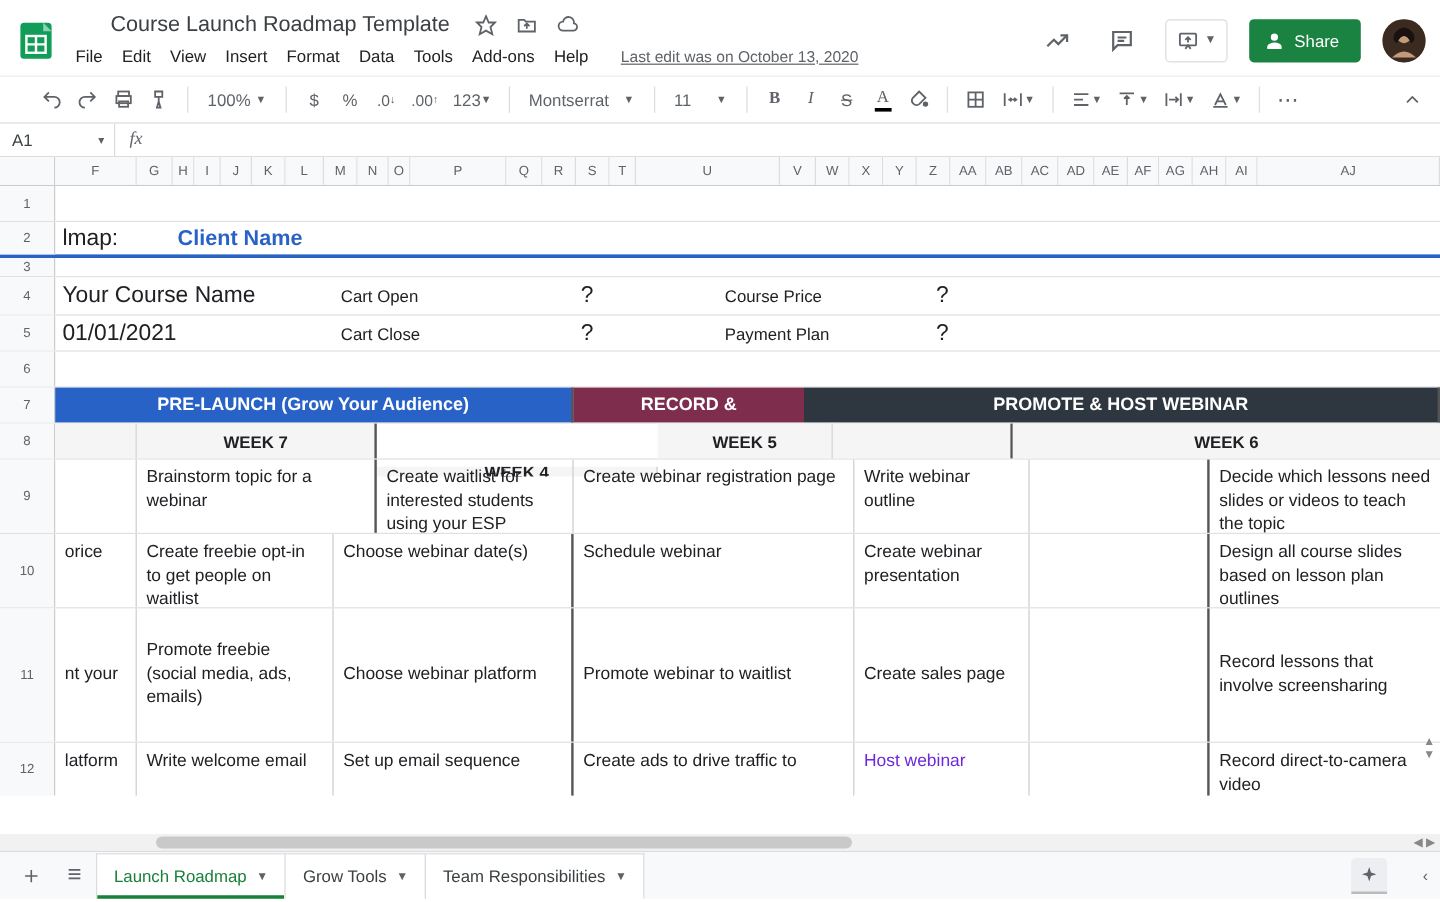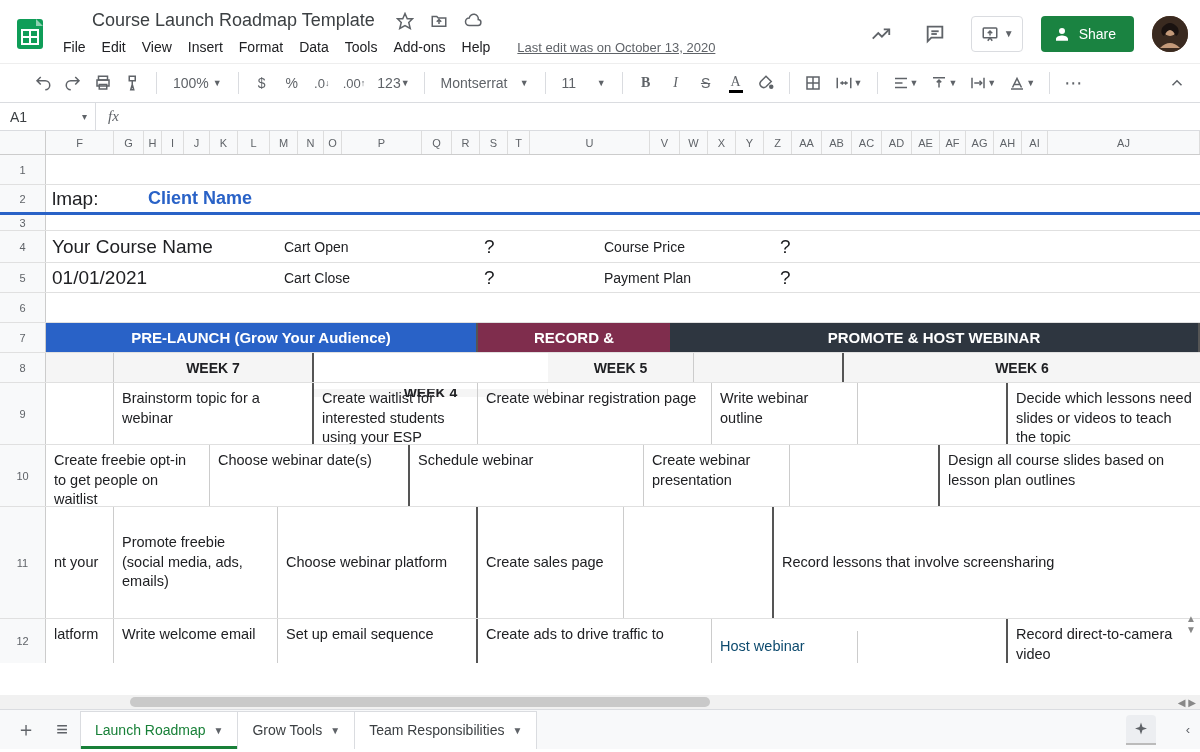--- a/index.html
+++ b/index.html
@@ -396,43 +396,45 @@
     <div class="cell content-cell" style="width:68px;"></div>
     <div class="cell content-cell border-thick-right" style="width:200px;">Brainstorm topic for a webinar</div>
     <div class="cell content-cell" style="width:164px;">Create waitlist for interested students using your ESP</div>
     <div class="cell content-cell" style="width:234px;">Create webinar registration page</div>
     <div class="cell content-cell" style="width:146px;">Write webinar outline</div>
     <div class="cell content-cell border-thick-right" style="width:150px;"></div>
     <div class="cell content-cell" style="flex:1;border-right:none;">Decide which lessons need slides or videos to teach the topic</div>
   </div>
   <div class="row r10">
     <div class="row-num">10</div>
+    <div class="cell content-cell" style="width:68px;">orice</div>
     <div class="cell content-cell" style="width:164px;">Create freebie opt-in to get people on waitlist</div>
     <div class="cell content-cell border-thick-right" style="width:200px;">Choose webinar date(s)</div>
     <div class="cell content-cell" style="width:234px;">Schedule webinar</div>
     <div class="cell content-cell" style="width:146px;">Create webinar presentation</div>
     <div class="cell content-cell border-thick-right" style="width:150px;"></div>
     <div class="cell content-cell" style="flex:1;border-right:none;">Design all course slides based on lesson plan outlines</div>
   </div>
   <div class="row r11">
     <div class="row-num">11</div>
     <div class="cell content-cell" style="width:68px;align-items:center;">nt your</div>
     <div class="cell content-cell" style="width:164px;align-items:center;">Promote freebie (social media, ads, emails)</div>
     <div class="cell content-cell border-thick-right" style="width:200px;align-items:center;">Choose webinar platform</div>
+    <div class="cell content-cell" style="width:234px;align-items:center;">Promote webinar to waitlist</div>
     <div class="cell content-cell" style="width:146px;align-items:center;">Create sales page</div>
     <div class="cell content-cell border-thick-right" style="width:150px;"></div>
     <div class="cell content-cell" style="flex:1;border-right:none;align-items:center;">Record lessons that involve screensharing</div>
   </div>
   <div class="row r12" style="border-bottom:none;">
     <div class="row-num">12</div>
     <div class="cell content-cell" style="width:68px;">latform</div>
     <div class="cell content-cell" style="width:164px;">Write welcome email</div>
     <div class="cell content-cell border-thick-right" style="width:200px;">Set up email sequence</div>
     <div class="cell content-cell" style="width:234px;">Create ads to drive traffic to</div>
-    <div class="cell content-cell" style="width:146px;color:#0c4a6e;margin-top:12px;">Host webinar</div>
+    <div class="cell content-cell" style="width:146px;color:#6d28d9;">Host webinar</div>
     <div class="cell content-cell border-thick-right" style="width:150px;"></div>
     <div class="cell content-cell" style="flex:1;border-right:none;">Record direct-to-camera video</div>
   </div>
 
   <div class="vscroll-arrows">▲<br>▼</div>
 </div>
 
 <div class="hscroll">
   <div class="thumb"></div>
   <div style="position:absolute;right:4px;font-size:10px;color:#888;">◀ ▶</div>

